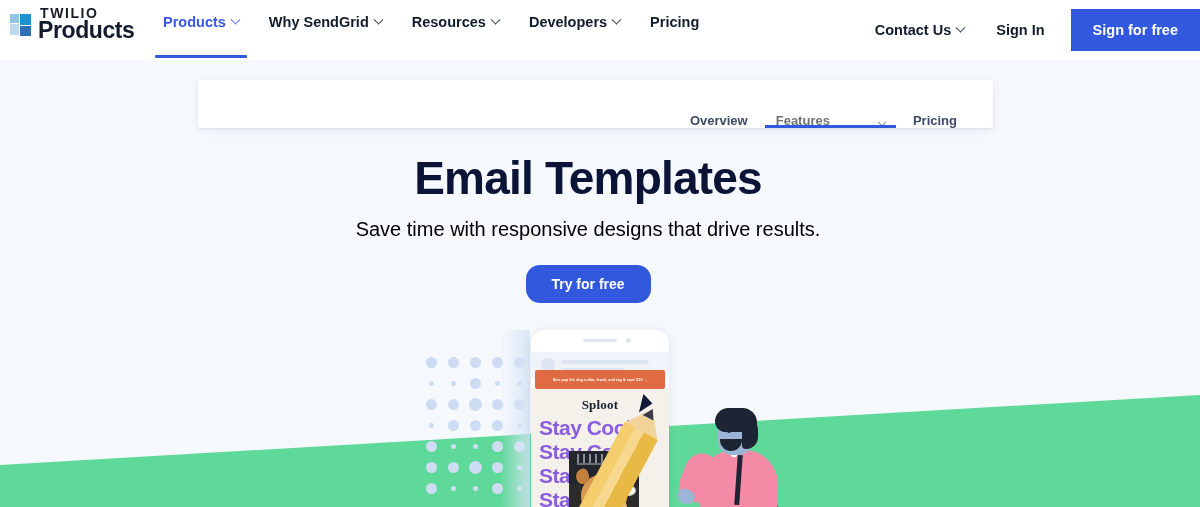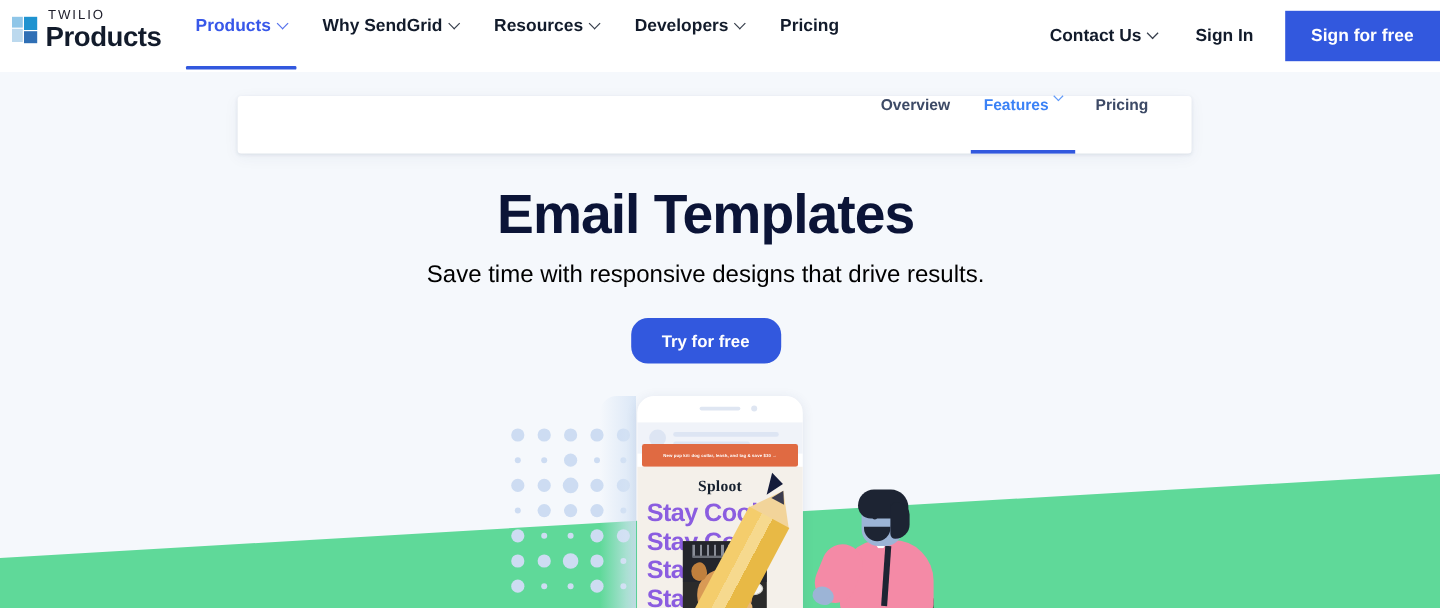--- a/index.html
+++ b/index.html
@@ -46,23 +46,23 @@
     position: absolute;
     display: block;
   }
   .lm1 { left:0;  top:0;  width:9px;  height:9px; background:#8fc6e8; }
   .lm2 { left:10px; top:0; width:11px; height:11px; background:#1f93d0; }
   .lm3 { left:0;  top:10px; width:9px; height:11px; background:#bcd9ee; }
   .lm4 { left:10px; top:12px; width:11px; height:10px; background:#2f6fb5; }
 
   .logo-text { display:flex; flex-direction:column; justify-content:center; }
   .logo-twilio {
-    font-size: 11px;
+    font-size: 14px;
     letter-spacing: 1.6px;
-    font-weight: 400;
+    font-weight: 700;
     color: #1b1b28;
     line-height: 9px;
     padding-left: 2px;
   }
   .logo-sendgrid {
     font-size: 23px;
     font-weight: 700;
     color: #121b2b;
     line-height: 24px;
     letter-spacing: -0.4px;
@@ -179,30 +179,30 @@
   .subnav-links {
     margin-left: auto;
     display: flex;
     align-items: center;
     height: 48px;
     padding-right: 22px;
   }
   .sub-link {
     position: relative;
     display: flex;
-    align-items: flex-start;
+    align-items: flex-end;
     height: 48px;
     padding: 0 14px;
     font-size: 13px;
     font-weight: 600;
     color: #3d4a66;
     cursor: pointer;
     white-space: nowrap;
   }
-  .sub-link.active { color: #3b82f6; }
+  .sub-link.active { color: #737373; gap: 44px; }
   .sub-link.active::after {
     content: "";
     position: absolute;
     left: 3px; right: 3px; bottom: 0;
     height: 3px;
     background: #3258de;
   }
   .sub-caret {
     display: inline-block;
     margin-left: 5px;

